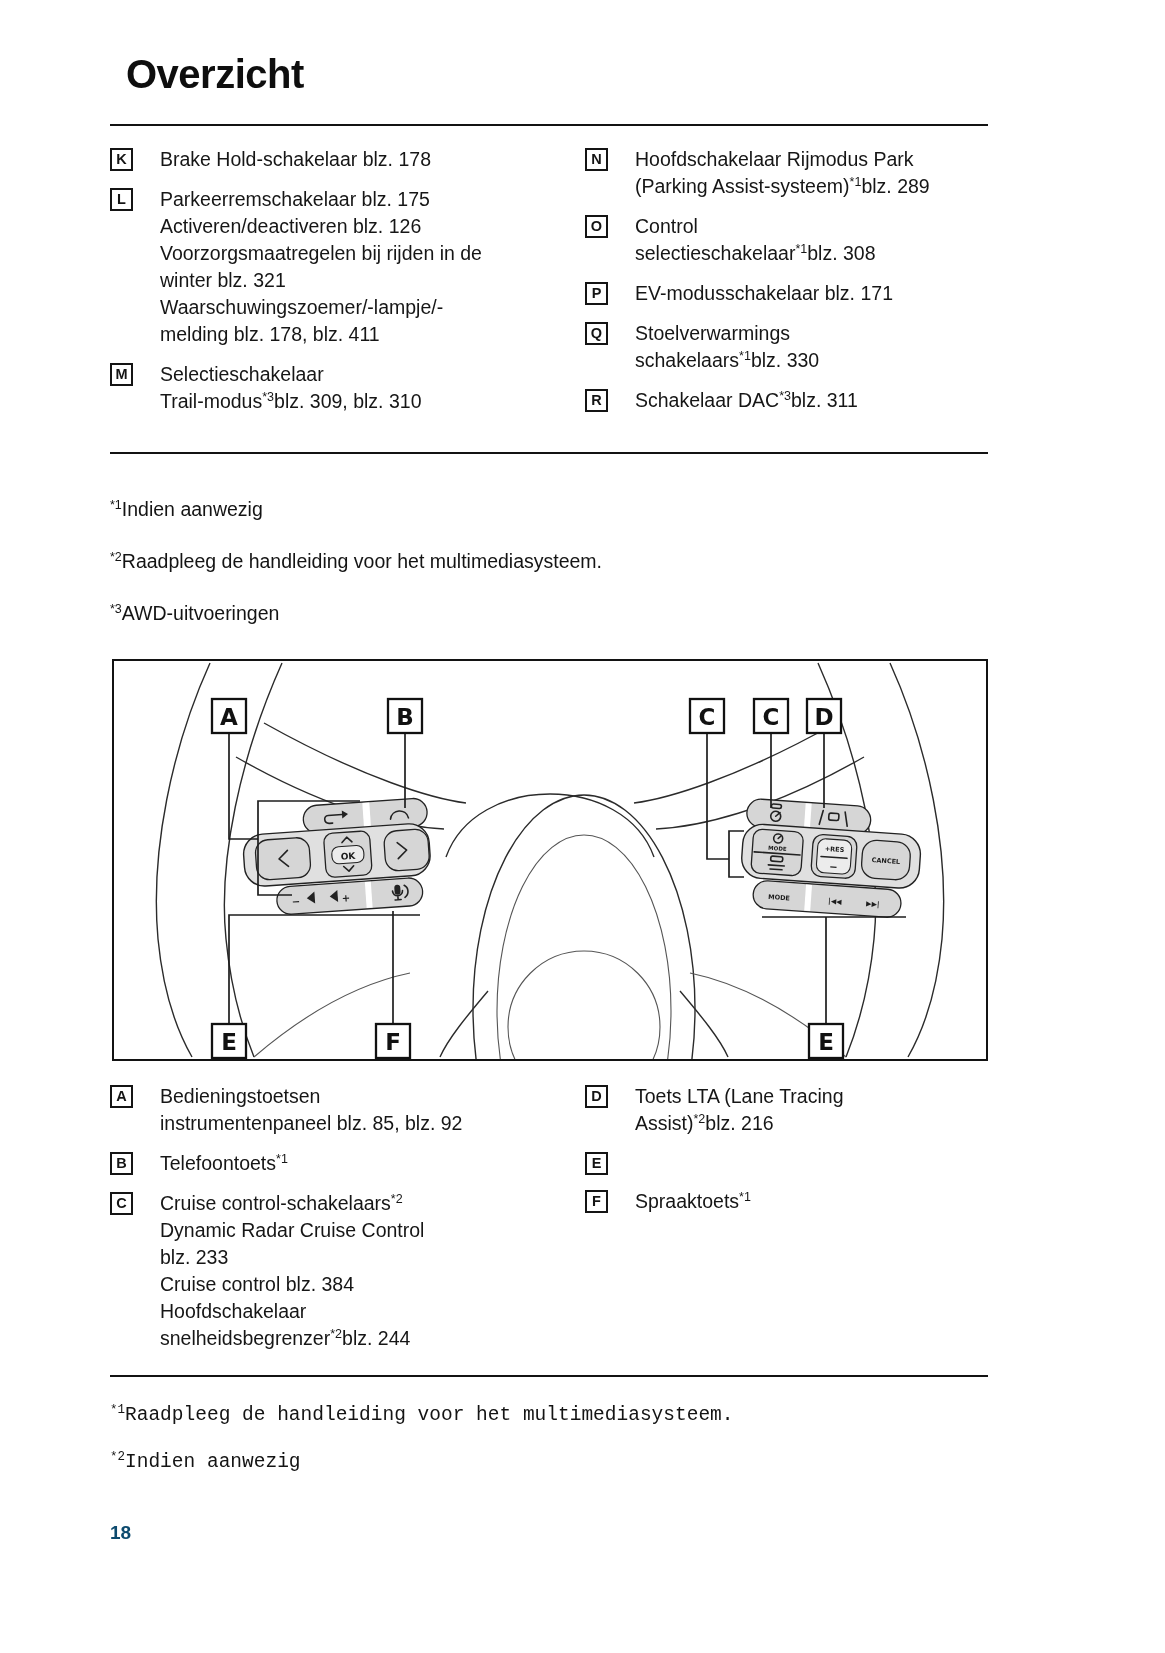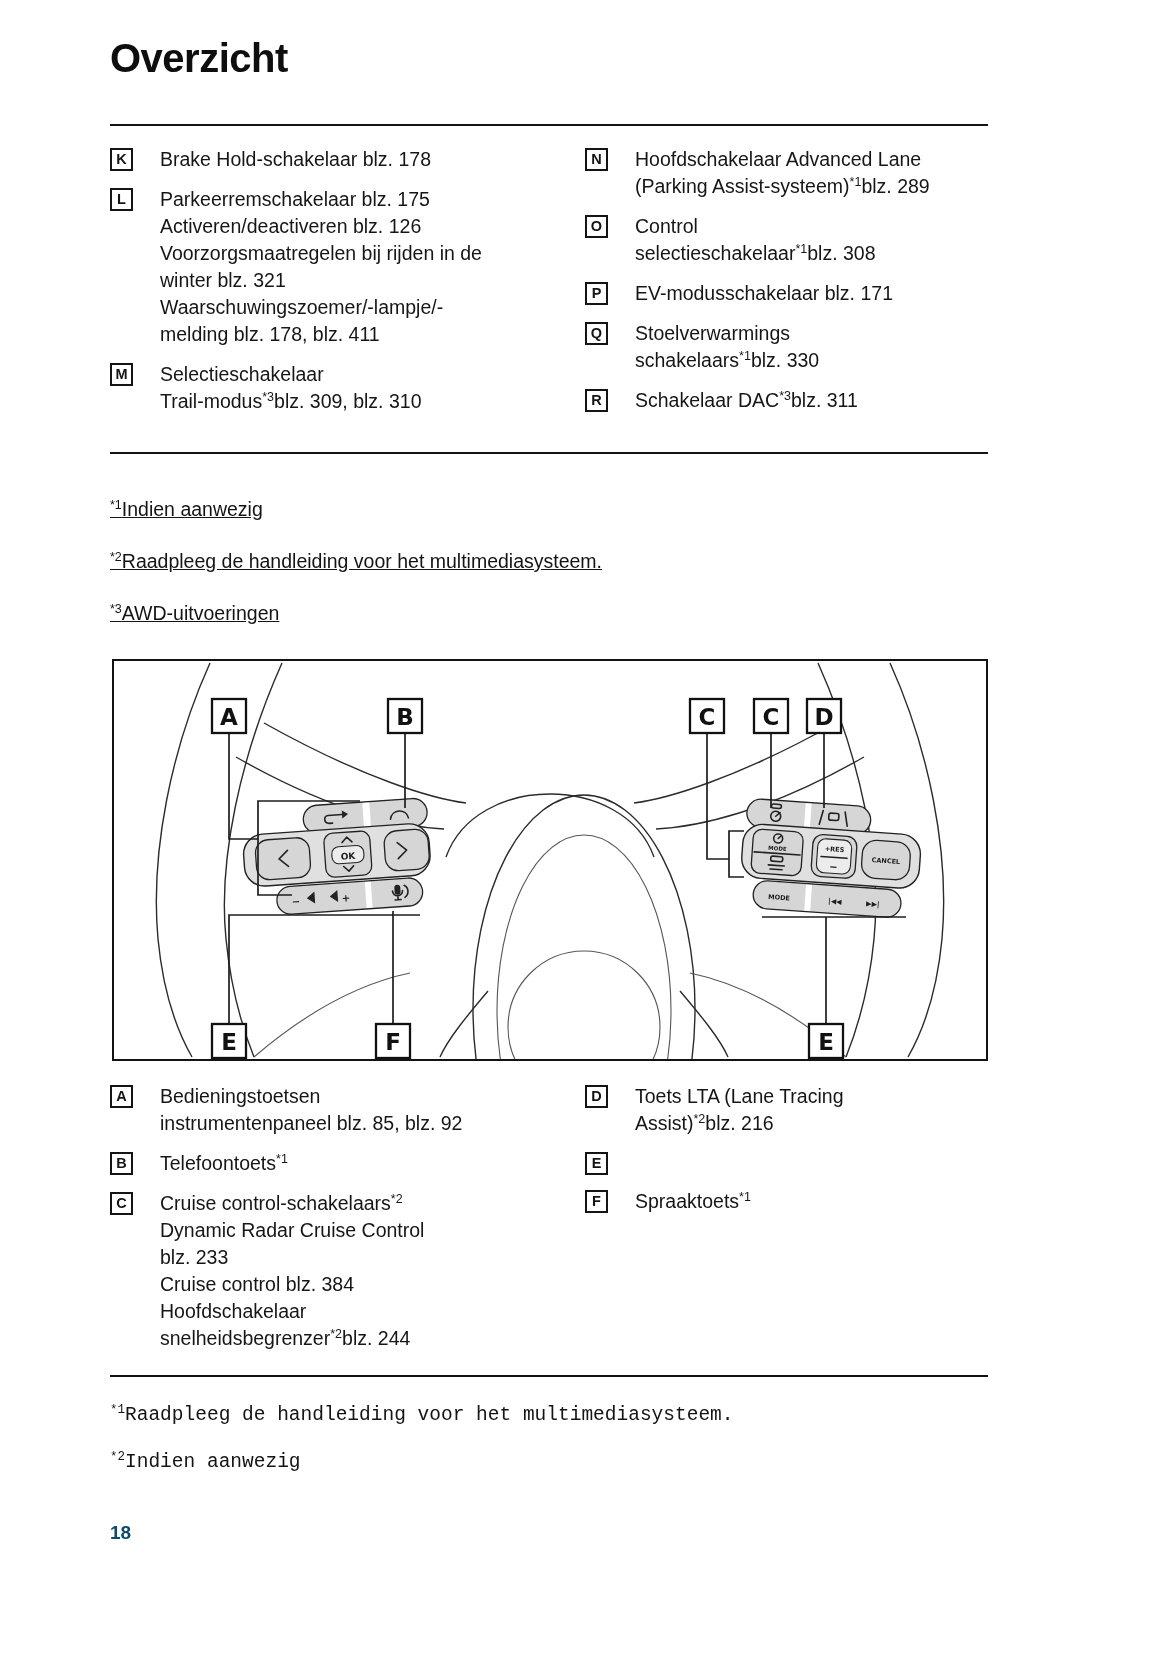--- a/index.html
+++ b/index.html
@@ -1,34 +1,34 @@
 <!DOCTYPE html>
 <html><head>
 <meta charset="utf-8">
 <style>
   html,body{margin:0;padding:0;background:#ffffff;}
   .page{position:relative;width:1165px;height:1653px;background:#fff;
         font-family:"Liberation Sans",sans-serif;color:#141414;overflow:hidden;}
   .title{position:absolute;left:110px;top:36px;font-size:40px;font-weight:700;
-         letter-spacing:-0.5px;color:#0e0e0e;margin:0;}
+         letter-spacing:-0.5px;color:#0e0e0e;margin:16px;}
   .rule{position:absolute;left:110px;width:878px;border-top:2px solid #131313;}
   .r1{top:124px;} .r2{top:452px;} .r3{top:1375px;}
   .list{position:absolute;font-size:19.5px;line-height:27px;color:#161616;}
   .l-tl{left:110px;top:146px;width:462px;}
   .l-tr{left:585px;top:146px;width:410px;}
   .l-bl{left:110px;top:1083px;width:462px;}
   .l-br{left:585px;top:1083px;width:410px;}
   .item{display:flex;align-items:flex-start;margin-bottom:13px;}
   .keybox{flex:none;box-sizing:border-box;width:23px;height:23px;margin-top:2px;margin-right:27px;
           border:2px solid #141414;display:flex;align-items:center;justify-content:center;
           font-size:14.5px;font-weight:700;color:#141414;background:#fff;}
   .itext{min-width:0;}
   .fnmark{font-size:12.5px;line-height:0;vertical-align:7px;}
   .fnotes{position:absolute;left:110px;width:878px;font-size:19.5px;line-height:27px;}
-  .fn-mid{top:496px;text-decoration:underline;} .fn-mid .note{margin-bottom:25px;}
+  .fn-mid{top:496px;} .fn-mid .note{margin-bottom:25px;}
   .fn-bot{top:1402px;} .fn-bot .note{margin-bottom:20px;font-family:Liberation Mono, monospace;}
   .diagram{position:absolute;left:112px;top:659px;width:872px;height:398px;
            border:2px solid #131313;background:#fff;}
   .pagenum{position:absolute;left:110px;top:1522px;font-size:19px;font-weight:700;color:#0c4a6e;}
   
   .ln{fill:none;stroke:#2b2b2b;stroke-width:1.4;}
   .thin{fill:none;stroke:#555;stroke-width:1.1;}
   .btn{fill:#d6d6d6;stroke:#222222;stroke-width:1.3;}
   .pad{fill:#e0e0e0;stroke:#222222;stroke-width:1.4;}
   .inner{fill:#ececec;stroke:#222;stroke-width:1.1;}
@@ -76,21 +76,21 @@
         <div class="itext">
           <div class="line">Selectieschakelaar</div>
           <div class="line">Trail-modus<sup class="fnmark">*3</sup>blz. 309, blz. 310</div>
         </div>
       </div>
     </div>
   <div class="list l-tr">
       <div class="item">
         <span class="keybox">N</span>
         <div class="itext">
-          <div class="line">Hoofdschakelaar Advanced Lane</div>
+          <div class="line">Hoofdschakelaar Rijmodus Park</div>
           <div class="line">(Parking Assist-systeem)<sup class="fnmark">*1</sup>blz. 289</div>
         </div>
       </div>
       <div class="item">
         <span class="keybox">O</span>
         <div class="itext">
           <div class="line">Control</div>
           <div class="line">selectieschakelaar<sup class="fnmark">*1</sup>blz. 308</div>
         </div>
       </div>

